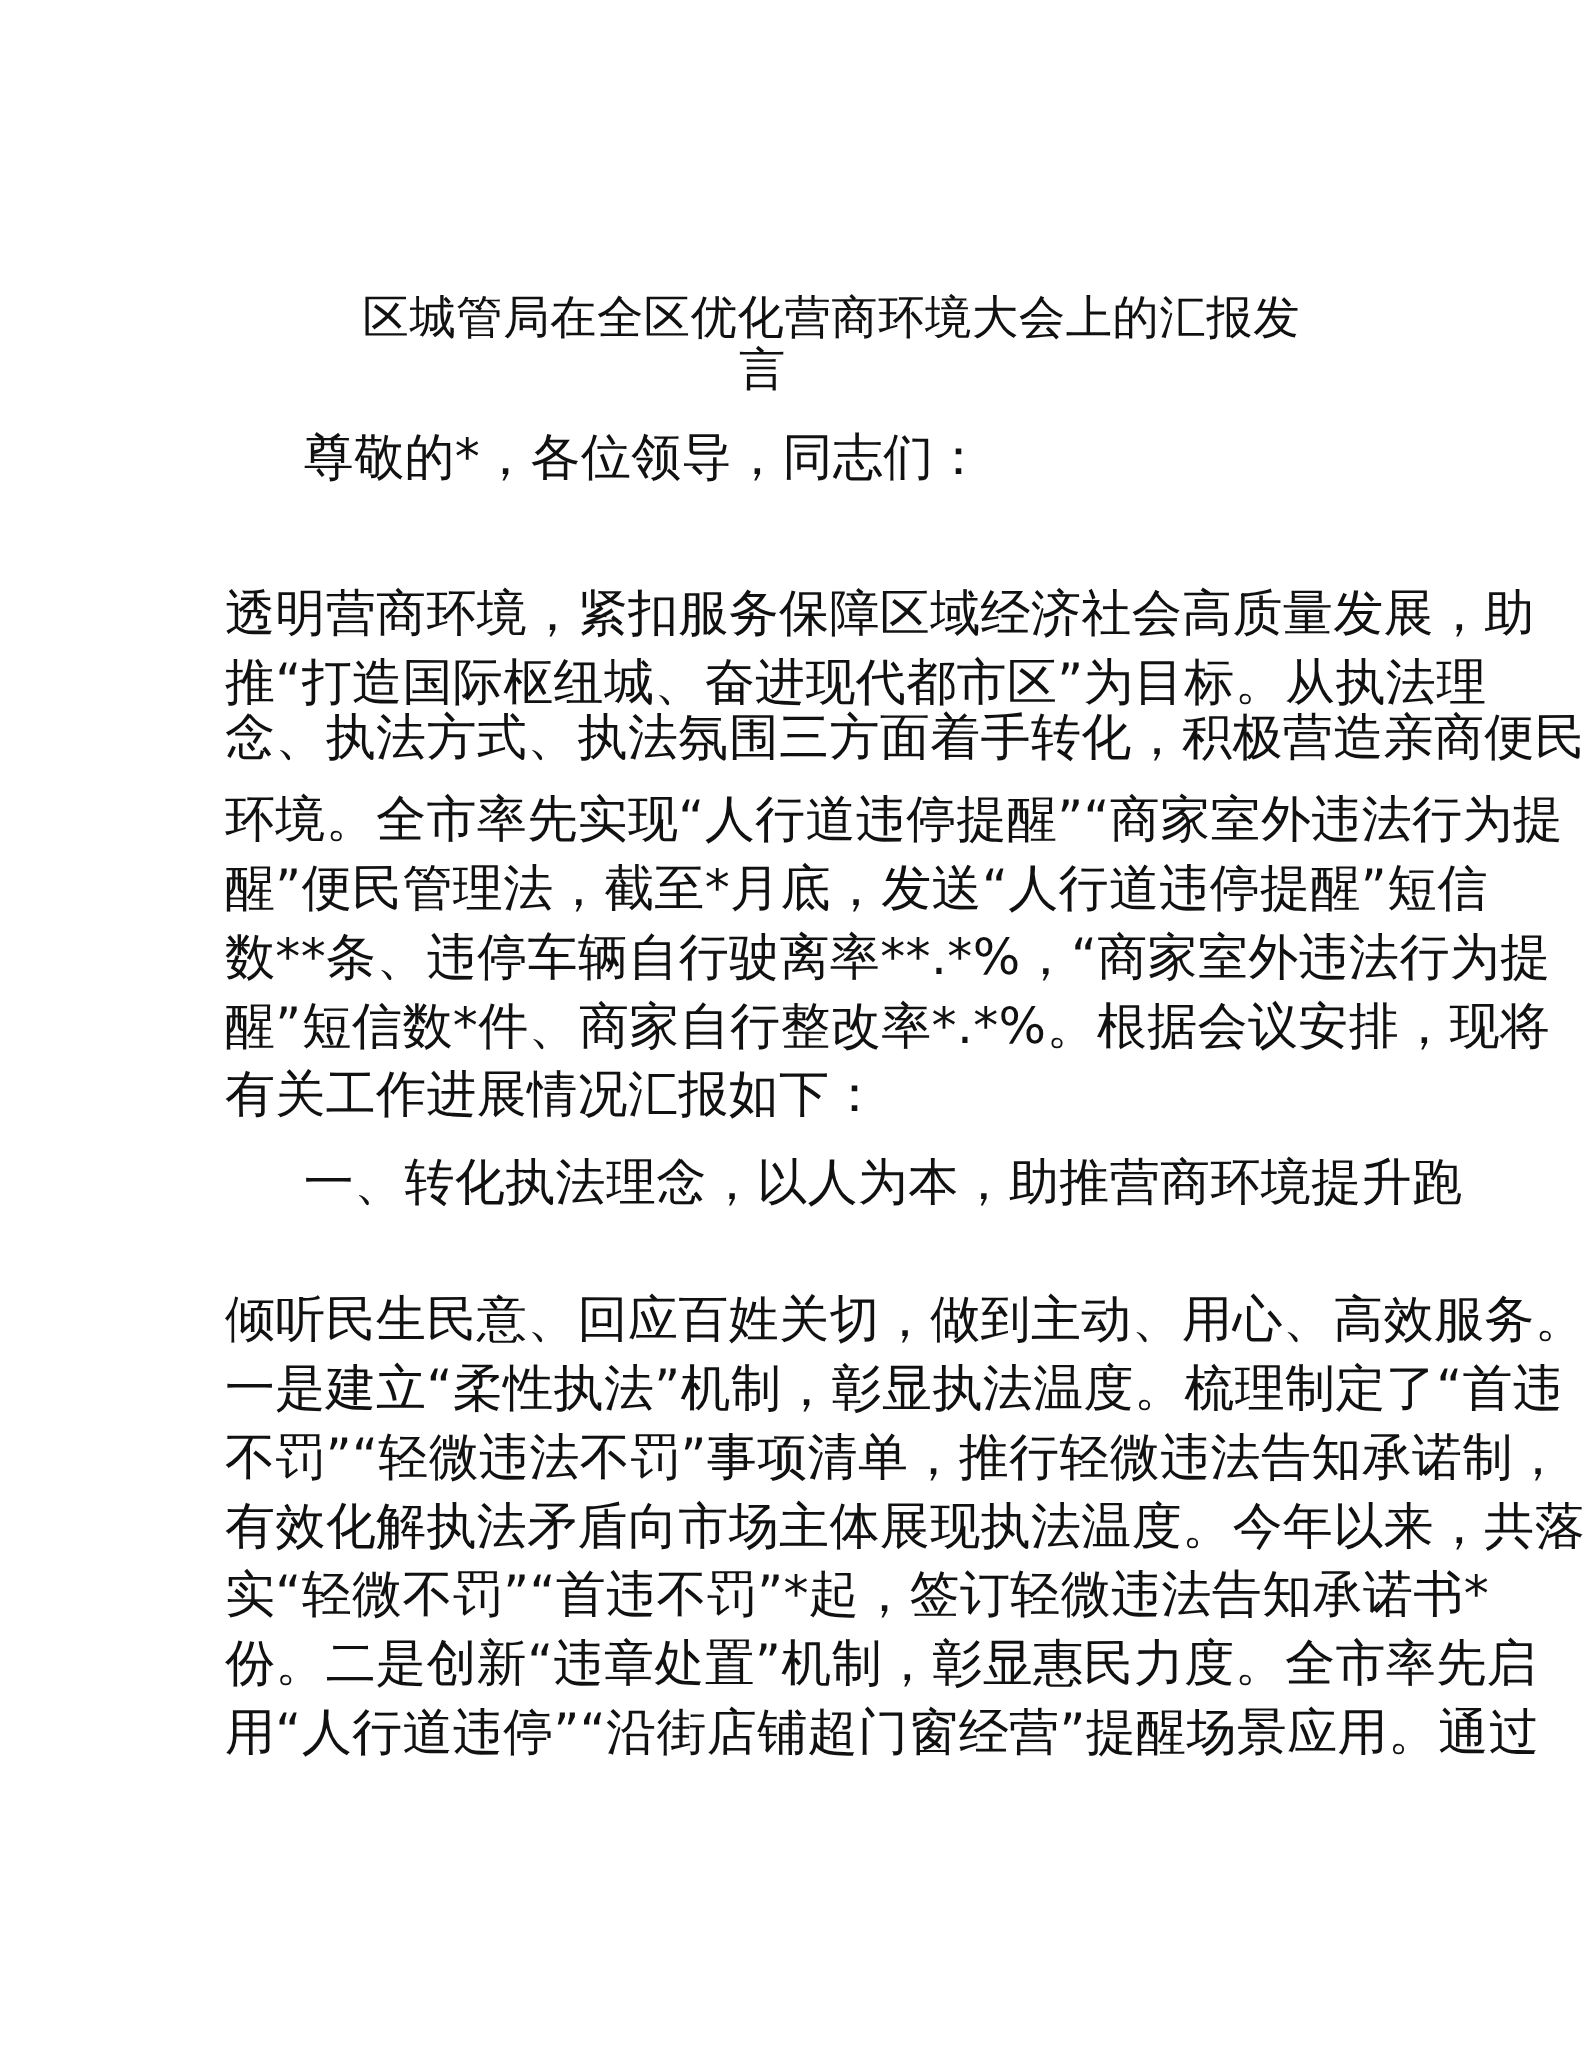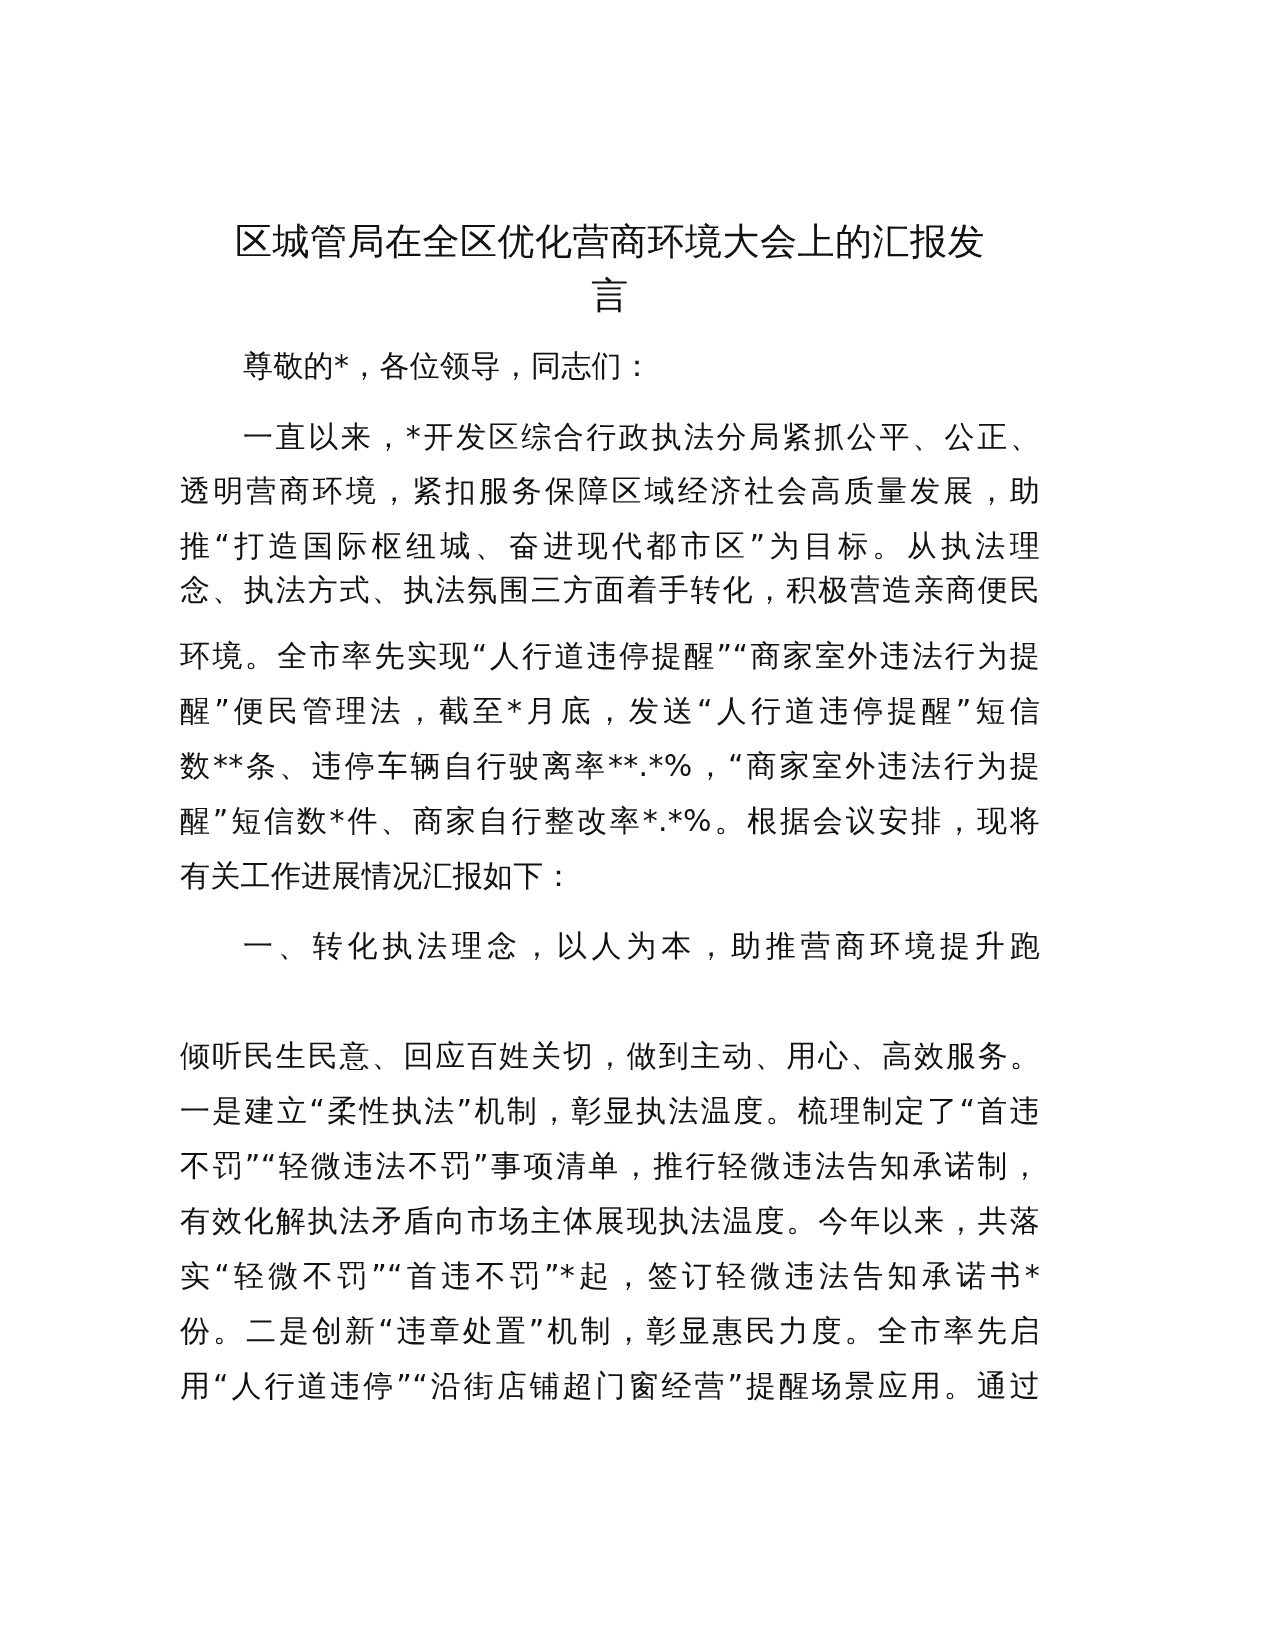--- a/index.html
+++ b/index.html
@@ -1,37 +1,36 @@
 <!DOCTYPE html>
 <html><head>
 <meta charset="utf-8">
 <style>
   html, body { margin: 0; padding: 0; background: #ffffff; }
   body { width: 1275px; height: 1650px; position: relative; overflow: hidden;
          font-family: "DejaVu Sans", "Liberation Sans", sans-serif; color: #111; }
   .page { position: absolute; left: 0; top: 0; width: 1275px; height: 1650px; background: #fff; }
   .title { position: absolute; left: 180px; width: 860px; text-align: center;
            font-size: 37px; line-height: 52px; letter-spacing: 0.5px; }
-  .title-l1 { top: 216px; }
+  .title-l1 { top: 228px; text-align: right; }
   .title-l2 { top: 270px; }
-  .line { position: absolute; left: 180px; width: 860px; font-size: 30px; line-height: 40px;
+  .line { position: absolute; left: 180px; width: 860px; font-size: 40px; line-height: 40px;
           white-space: nowrap; letter-spacing: 0.3px; }
   .indent { left: 243px; width: 797px; }
   .just { text-align-last: justify; text-align: justify; }
 </style>
 </head>
 <body>
 
 <div class="page">
   <div class="title title-l1">区城管局在全区优化营商环境大会上的汇报发</div>
   <div class="title title-l2">言</div>
 
   <div class="line indent" style="top:346px">尊敬的*，各位领导，同志们：</div>
 
-  <div class="line indent just" style="top:417px">一直以来，*开发区综合行政执法分局紧抓公平、公正、</div>
   <div class="line just" style="top:471px">透明营商环境，紧扣服务保障区域经济社会高质量发展，助</div>
   <div class="line just" style="top:526px">推“打造国际枢纽城、奋进现代都市区”为目标。从执法理</div>
   <div class="line just" style="top:570px">念、执法方式、执法氛围三方面着手转化，积极营造亲商便民</div>
   <div class="line just" style="top:636px">环境。全市率先实现“人行道违停提醒”“商家室外违法行为提</div>
   <div class="line just" style="top:691px">醒”便民管理法，截至*月底，发送“人行道违停提醒”短信</div>
   <div class="line just" style="top:746px">数**条、违停车辆自行驶离率**.*%，“商家室外违法行为提</div>
   <div class="line just" style="top:801px">醒”短信数*件、商家自行整改率*.*%。根据会议安排，现将</div>
   <div class="line" style="top:856px">有关工作进展情况汇报如下：</div>
 
   <div class="line indent just" style="top:926px">一、转化执法理念，以人为本，助推营商环境提升跑</div>

